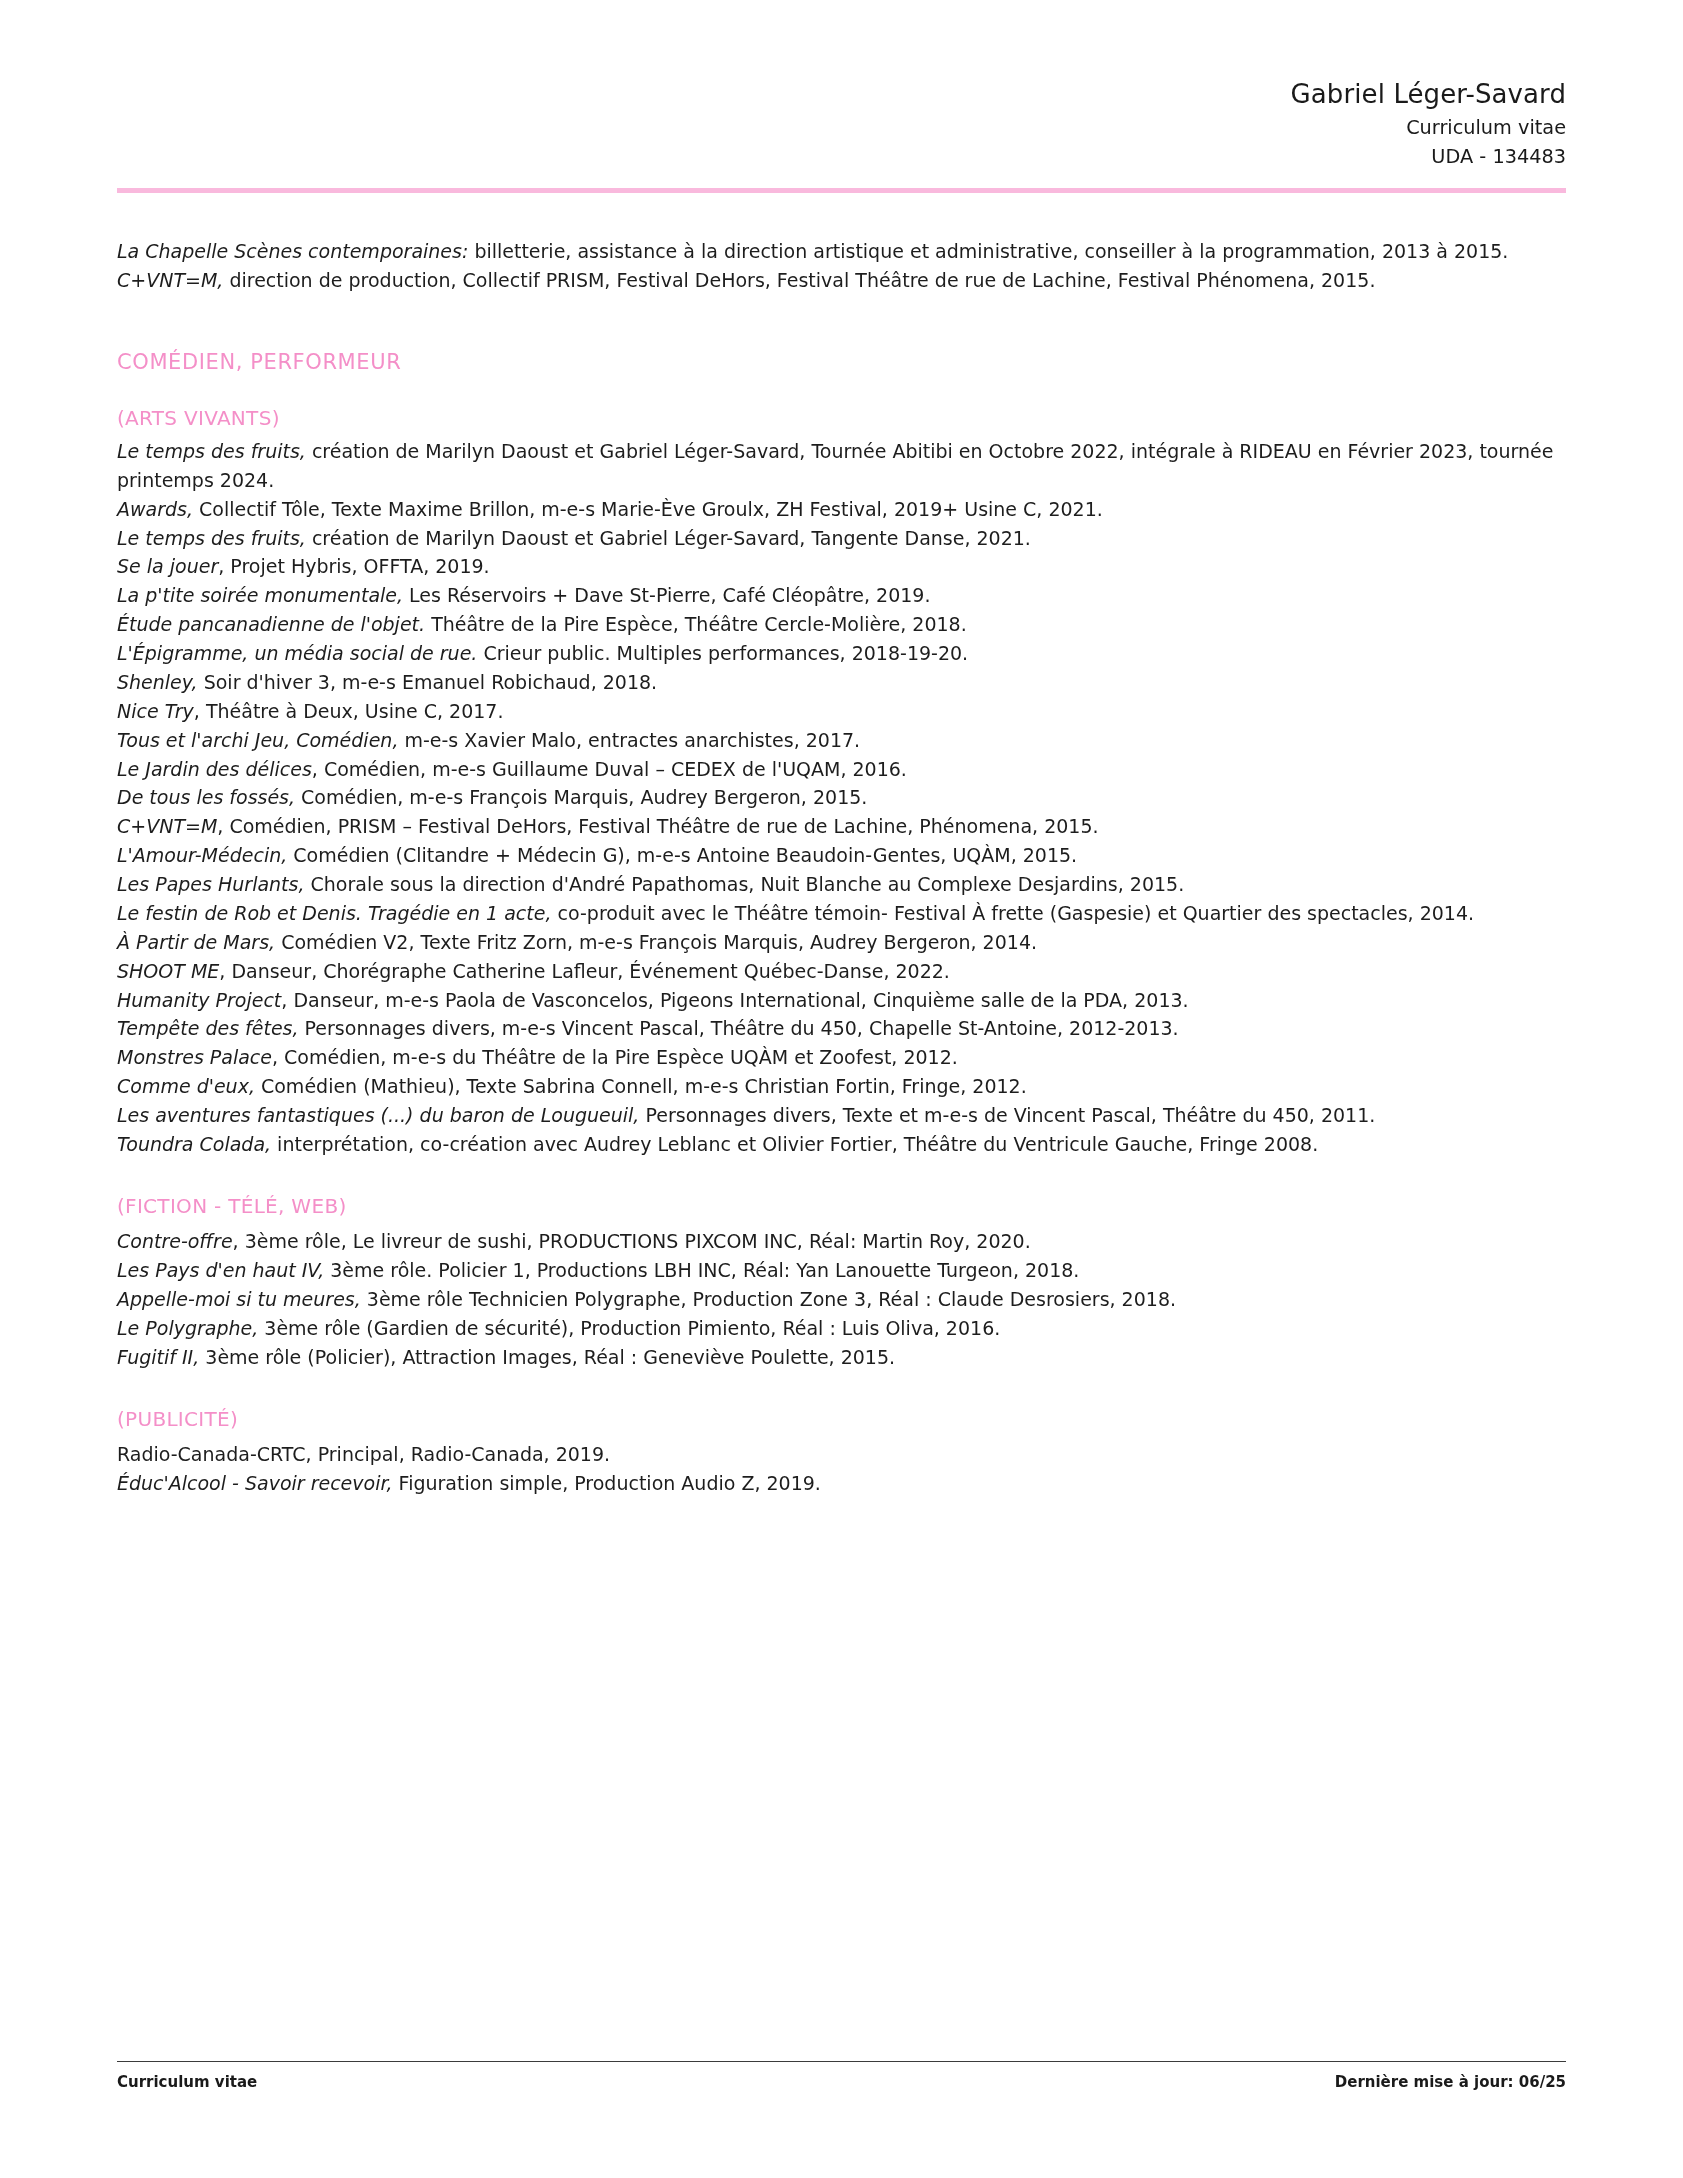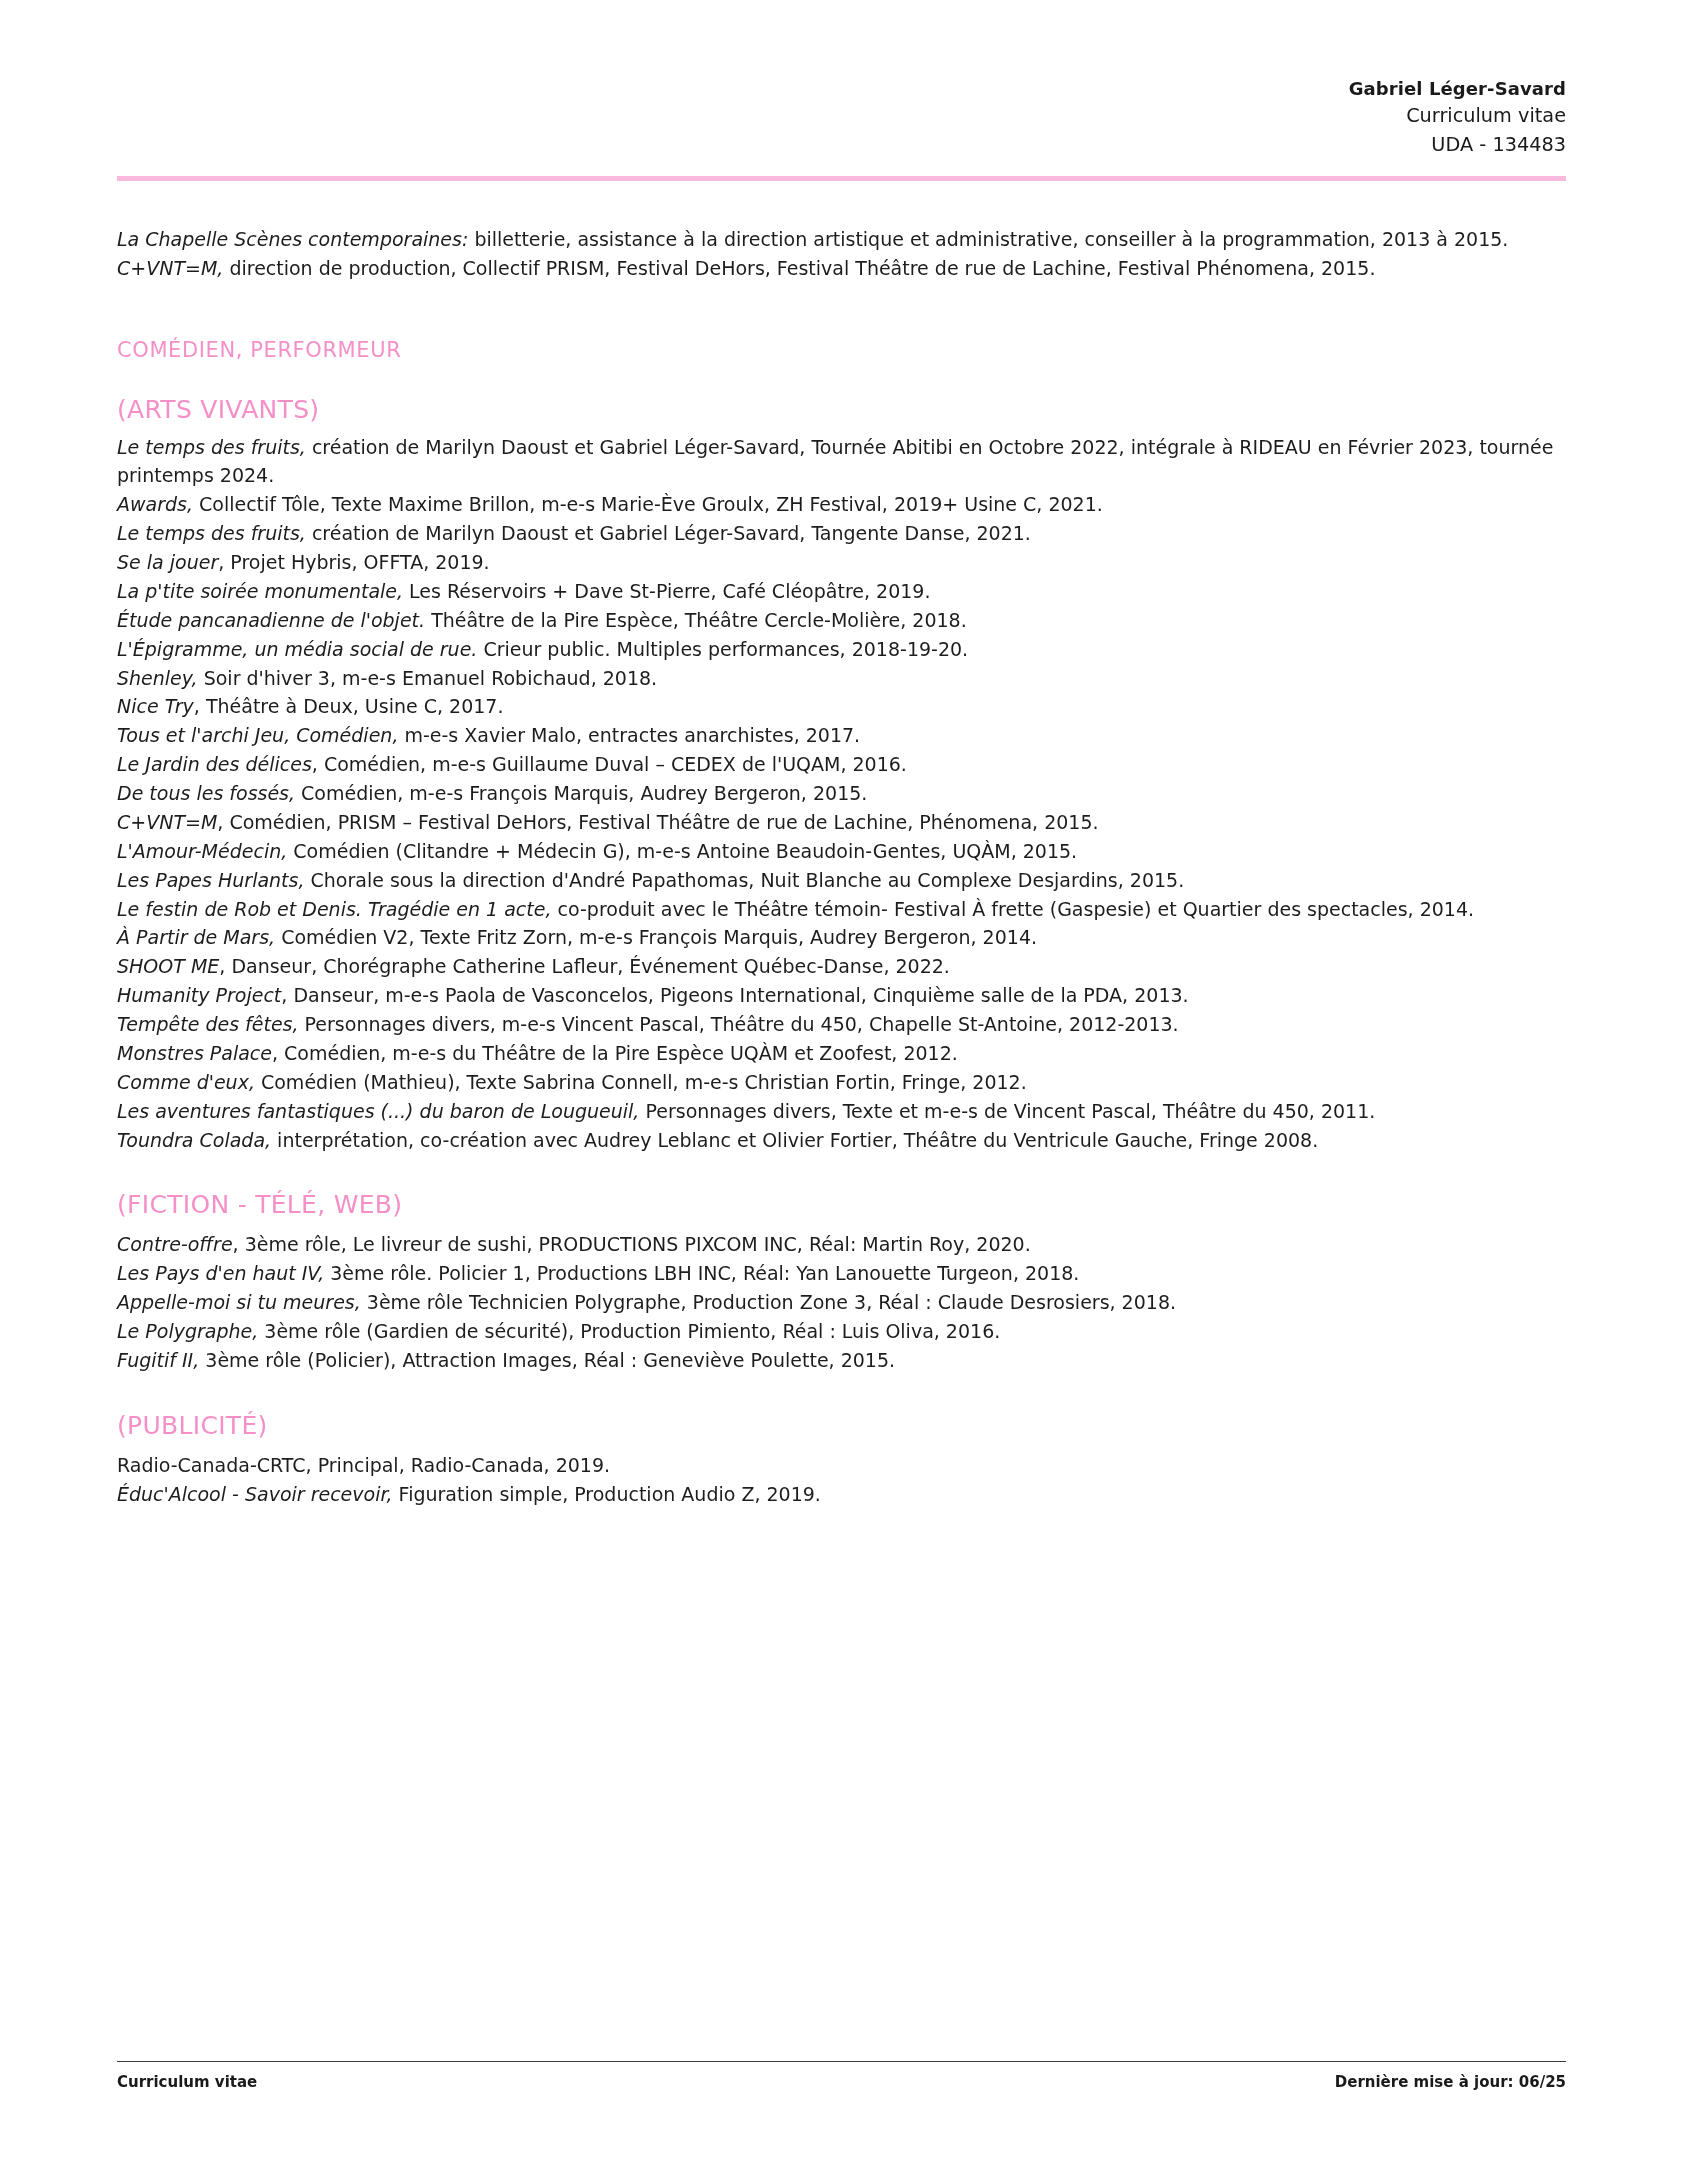--- a/index.html
+++ b/index.html
@@ -24,22 +24,22 @@
     box-sizing: border-box;
     padding: 0 117px;
   }
   
   .header-block {
     padding-top: 75px;
     text-align: right;
     line-height: 1.5;
   }
   .header-name {
-    font-size: 18px;
-    font-weight: bold;
+    font-size: 26px;
+    font-weight: normal;
     color: #1a1a1a;
     letter-spacing: 0.1px;
   }
   .header-line {
     font-size: 19.3px;
     font-weight: normal;
     color: #1a1a1a;
   }
   .header-rule {
     margin-top: 16px;
@@ -62,21 +62,21 @@
   .ital { font-style: italic; }
   .section-title {
     color: #f48fc8;
     font-size: 21px;
     letter-spacing: 0.6px;
     margin-top: 52px;
     margin-bottom: 24px;
   }
   .sub-title {
     color: #f48fc8;
-    font-size: 25px;
+    font-size: 20px;
     letter-spacing: 0.3px;
     margin-top: 0;
     margin-bottom: 4px;
   }
   .sub-title.spaced {
     margin-top: 32px;
     margin-bottom: 6px;
   }
   .block {
     margin-bottom: 0;

